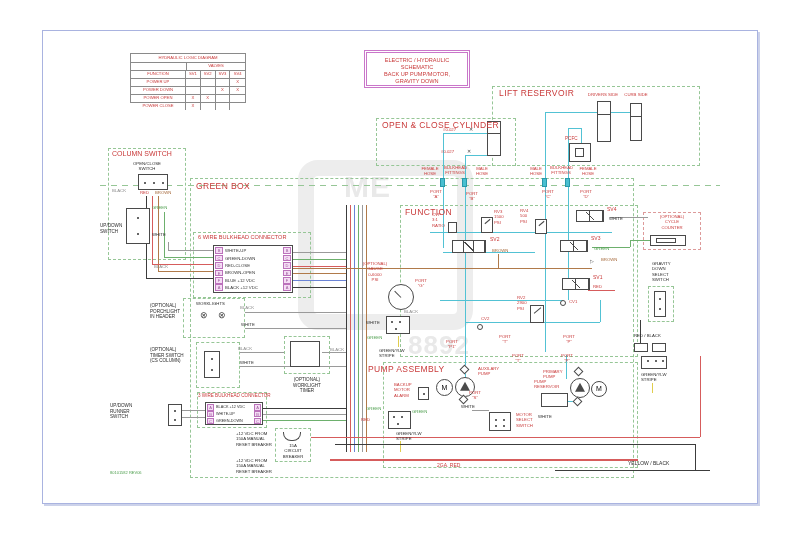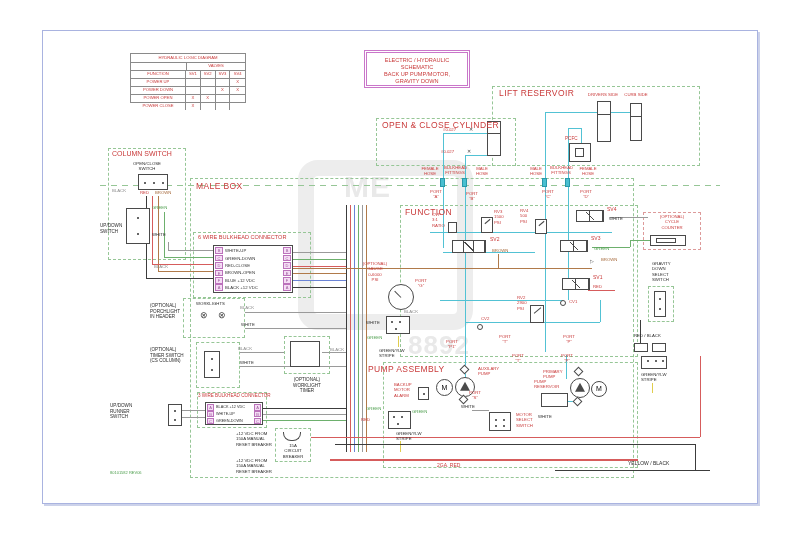--- a/index.html
+++ b/index.html
@@ -165,21 +165,21 @@
 SWITCH</div>
   <div class="cp" style="left:126px;top:208px;width:24px;height:36px">
     <span class="dot" style="left:10px;top:8px"></span>
       <span class="dot" style="left:10px;top:24px"></span>
   </div>
   <div class="l grn f4" style="left:152px;top:205px">GREEN</div>
   <div class="l f4" style="left:152px;top:232px">WHITE</div>
   <div class="l gry f4" style="left:154px;top:264px">BLACK</div>
 
   <div class="gb" style="left:190px;top:178px;width:444px;height:300px"></div>
-  <div class="l red f8" style="left:196px;top:181px">MALE BOX</div>
+  <div class="l red f8" style="left:196px;top:181px">GREEN BOX</div>
 
   <div class="gb" style="left:193px;top:232px;width:118px;height:66px"></div>
   <div class="l red f55" style="left:198px;top:234px">6 WIRE BULKHEAD CONNECTOR</div>
   <div class="cp" style="left:213px;top:245px;width:80px;height:48px">
     <div style="position:absolute;left:1px;top:1px;right:1px">
       <div class="pinrow" style="height:7.4px">
           <span class="pl">B</span>
           <span class="pt">WHITE-UP</span>
           <span class="pr">B</span>
         </div>

